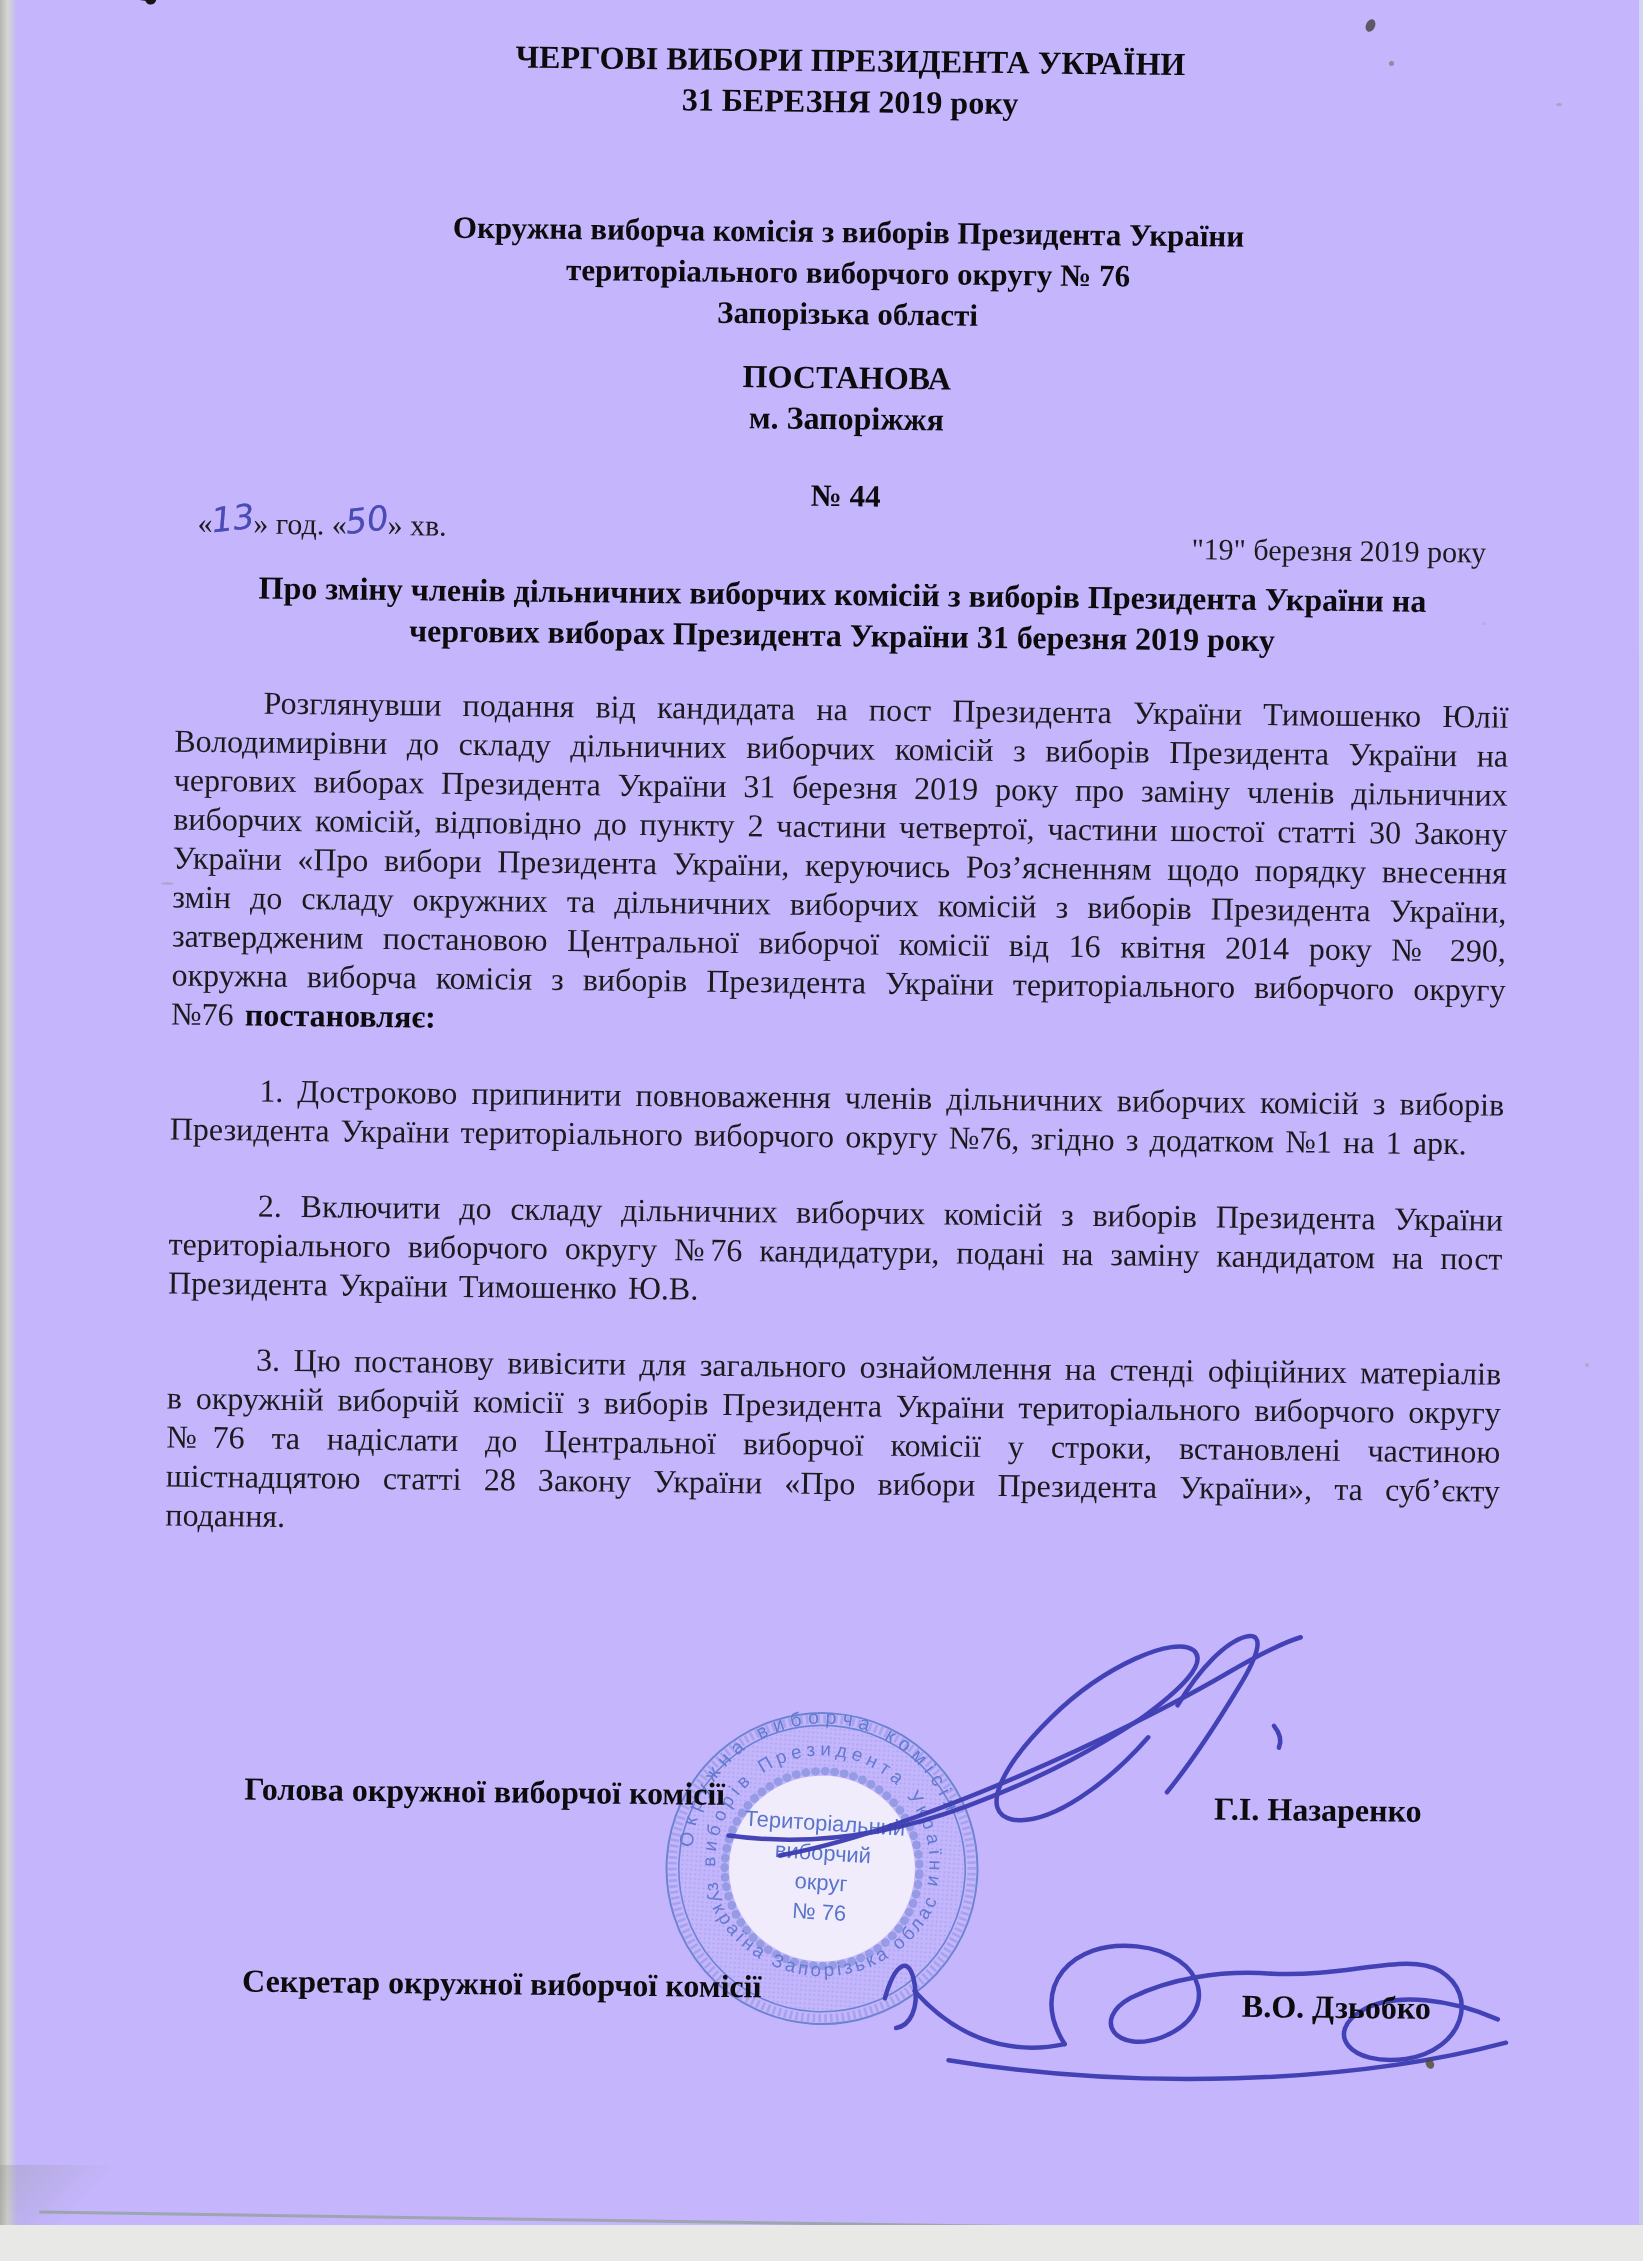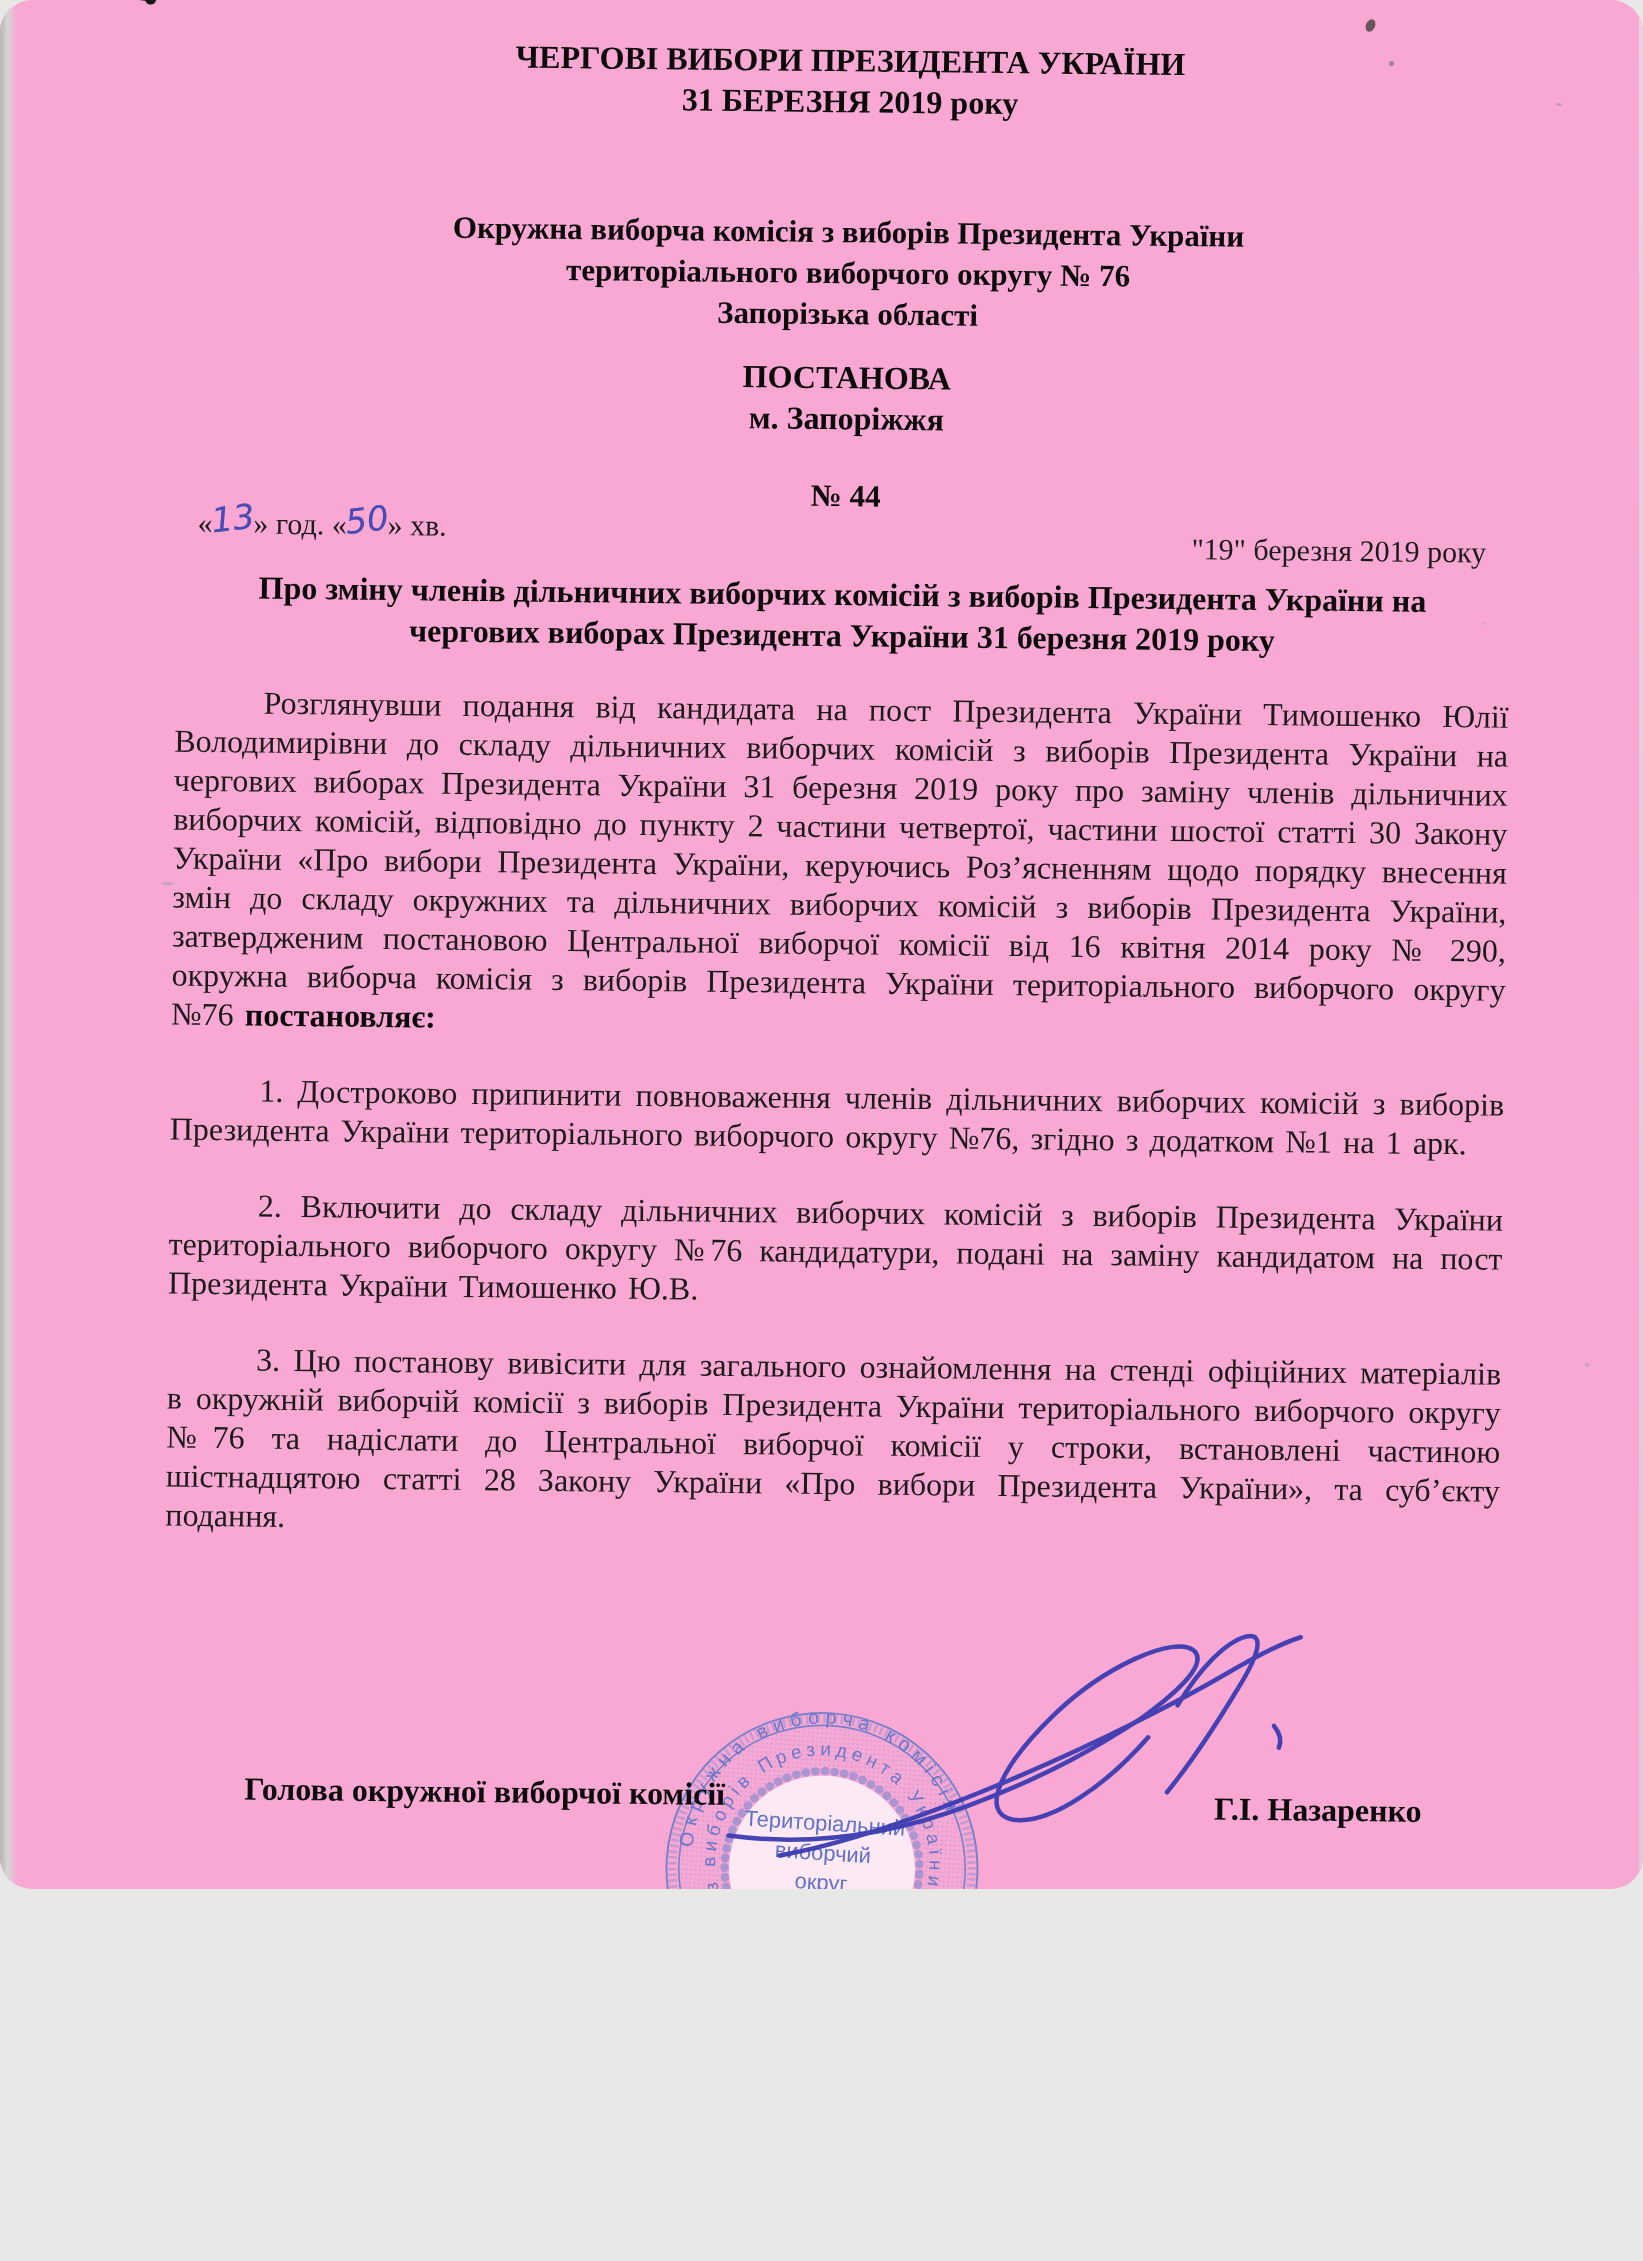--- a/index.html
+++ b/index.html
@@ -1,19 +1,19 @@
 <!DOCTYPE html>
 <html style="font-size:10.3px"><head>
 <meta charset="utf-8">
 <style>
   html,body{margin:0;padding:0;background:#e8e8e6;}
   .page{
-    position:relative;width:1643px;height:1889px;margin:0 auto;
-    background:#f9a8d4;overflow:hidden;
-    font-family:"Liberation Serif","DejaVu Serif",serif;color:#1b1b1b;border-radius:32px;
+    position:relative;width:1643px;height:2225px;margin:0 auto;
+    background:#c4b5fd;overflow:hidden;
+    font-family:"Liberation Serif","DejaVu Serif",serif;color:#1b1b1b;
   }
   .scan{position:absolute;left:0;top:0;width:1643px;height:2261px;
     transform:rotate(0.65deg);transform-origin:822px 1031px;}
   .abs{position:absolute;}
   .center{text-align:center;}
   .bold{font-weight:700;color:#0c0c0c;}
   #title{left:174px;top:40px;width:1331px;font-size:32px;line-height:41px;}
   #commission{left:174px;top:211px;width:1331px;font-size:31px;line-height:41px;}
   #postanova{left:174px;top:357px;width:1331px;font-size:32px;line-height:41px;}
   #number{left:174px;top:478px;width:1331px;font-size:31px;}

